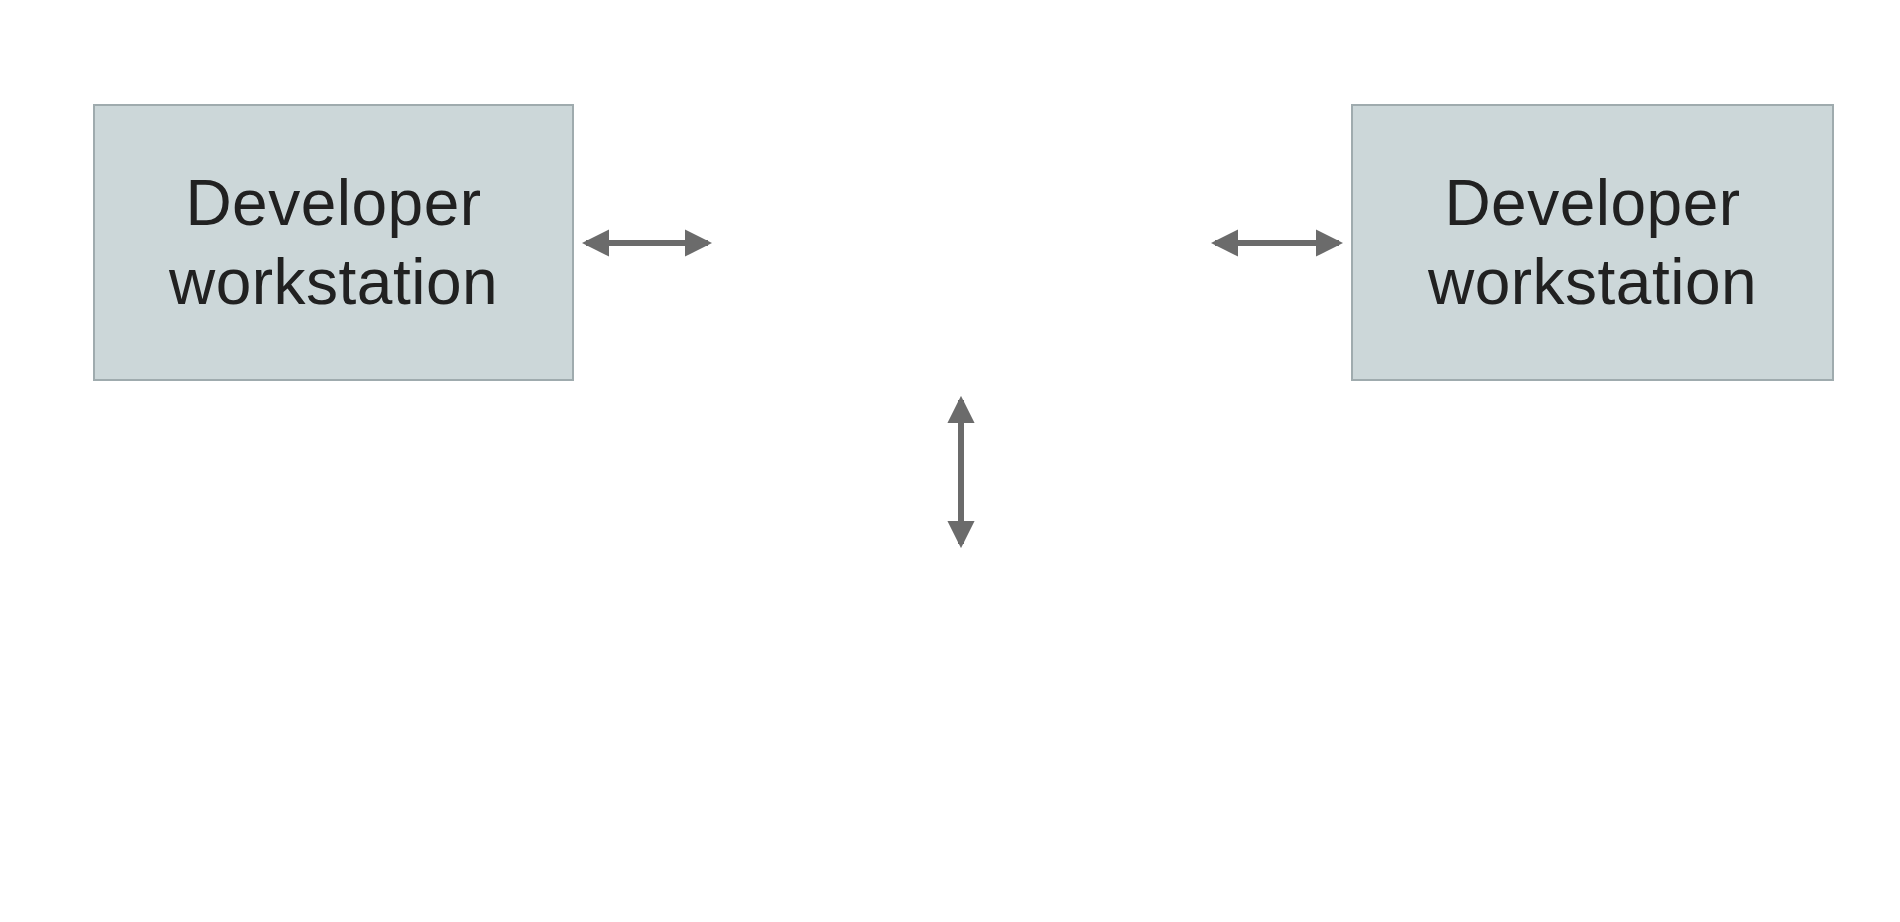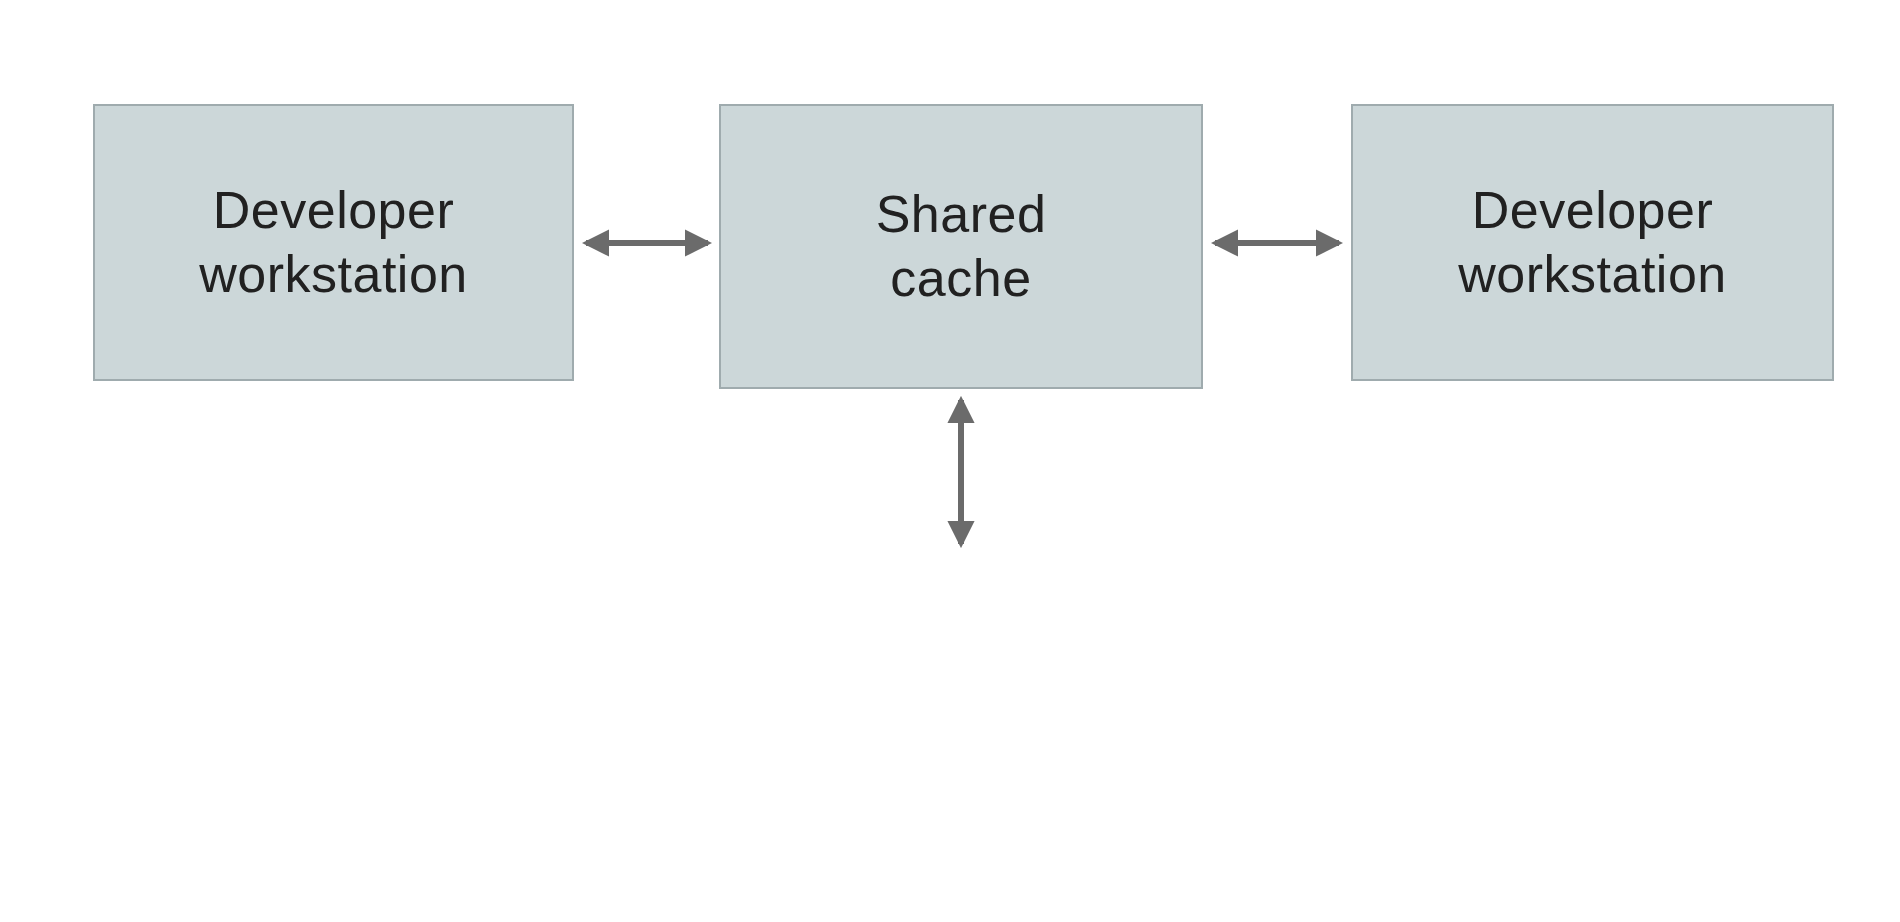--- a/index.html
+++ b/index.html
@@ -32,21 +32,21 @@
     position: absolute;
     background: var(--node-fill, #ccd7d9);
     border: 2px solid var(--node-border, #9fabae);
     box-sizing: border-box;
     display: flex;
     align-items: center;
     justify-content: center;
     text-align: center;
   }
   .node .label {
-    font-size: 52px;
+    font-size: 64px;
     line-height: 1.22;
     color: var(--text-color, #212121);
     letter-spacing: 0.5px;
   }
   .node-dev-left   { left: 93px;   top: 104px; width: 481px; height: 277px; }
   .node-cache      { left: 719px;  top: 104px; width: 484px; height: 285px; }
   .node-dev-right  { left: 1351px; top: 104px; width: 483px; height: 277px; }
   .node-ci         { left: 719px;  top: 555px; width: 484px; height: 281px; }
 
   .node-dev-left .label,
@@ -66,22 +66,19 @@
     </defs>
     <line class="arrow-line" x1="586" y1="243" x2="708" y2="243" marker-start="url(#arrowhead)" marker-end="url(#arrowhead)"></line>
     <line class="arrow-line" x1="1215" y1="243" x2="1339" y2="243" marker-start="url(#arrowhead)" marker-end="url(#arrowhead)"></line>
     <line class="arrow-line" x1="961" y1="400" x2="961" y2="544" marker-start="url(#arrowhead)" marker-end="url(#arrowhead)"></line>
   </svg>
 
   <div class="node node-dev-left">
     <span class="label">Developer workstation</span>
   </div>
 
-  <div class="node node-cache">
-    <span class="label">Shared cache</span>
-  </div>
 
   <div class="node node-dev-right">
     <span class="label">Developer workstation</span>
   </div>
 
 
 </div>
 
 </body></html>

